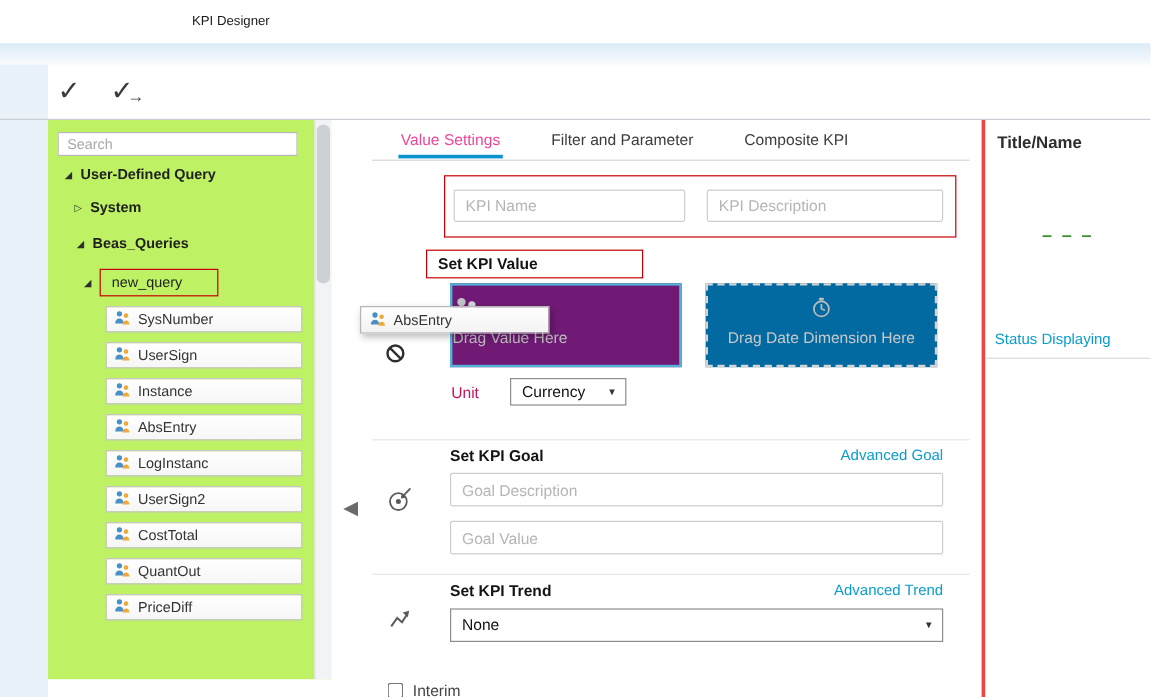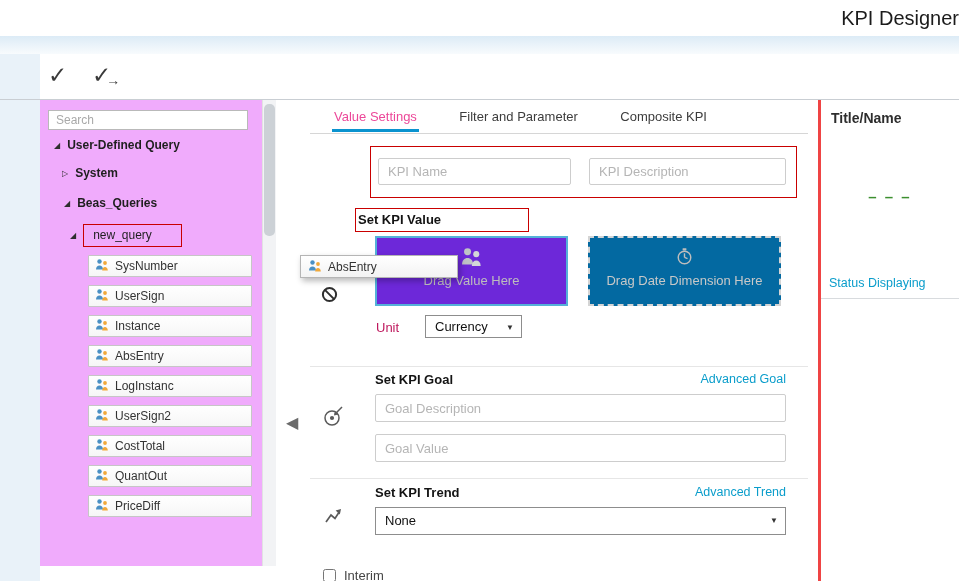--- a/index.html
+++ b/index.html
@@ -1,33 +1,33 @@
 <!DOCTYPE html>
 <html><head>
 <meta charset="utf-8">
 <style>
   html,body{margin:0;padding:0;background:#fff;}
   .stage{position:relative;width:959px;height:581px;background:#fff;overflow:hidden;
          font-family:"Liberation Sans",sans-serif;color:#333;}
 
   
   .titlebar{position:absolute;left:160px;top:0;right:0;height:36px;line-height:36px;
-            text-align:right;font-size:20px;color:#1b1b1b;}
+            text-align:left;font-size:11px;color:#1b1b1b;}
   .topband{position:absolute;left:0;top:36px;right:0;height:18px;
            background:linear-gradient(180deg,#dcebf6,#f8fbfd);}
   .leftstrip{position:absolute;left:0;top:54px;width:40px;bottom:0;background:#e9f2f9;}
   .toolbar{position:absolute;left:40px;top:54px;right:0;height:45px;background:#fff;}
   .tb-btn{position:absolute;top:6px;font-size:23px;color:#3a3a3a;cursor:pointer;line-height:30px;}
   .tb-btn1{left:8px;}
   .tb-btn2{left:52px;}
   .tb-btn .arr{font-size:14px;margin-left:-5px;position:relative;top:2px;}
   .hdiv{position:absolute;left:0;top:99px;right:0;height:1px;background:#c9ced3;}
 
   
-  .sidebar{position:absolute;left:40px;top:100px;width:236px;bottom:15px;background:#f0abfc;}
+  .sidebar{position:absolute;left:40px;top:100px;width:236px;bottom:15px;background:#bef264;}
   .search-input{position:absolute;left:8px;top:10px;width:200px;height:20px;box-sizing:border-box;
                 border:1px solid #b9b9b9;font:12px "Liberation Sans",sans-serif;color:#555;padding:1px 7px;}
   .search-input::placeholder{color:#a9a9a9;}
   .tree-row{position:absolute;font-size:12px;color:#1f1f1f;white-space:nowrap;cursor:pointer;}
   .tree-arrow{font-size:8px;color:#2e2e2e;display:inline-block;vertical-align:1px;margin-right:7px;}
   .tree-lbl-bold{font-weight:bold;}
   .redbox{display:inline-block;border:1px solid #c90000;padding:3px 10px 4px 9px;min-width:78px;}
   .field-list{position:absolute;left:48px;top:155px;width:164px;}
   .field-item{height:22px;box-sizing:border-box;border:1px solid #c6c6c6;border-radius:1px;
               background:linear-gradient(#ffffff,#f6f6f6);margin-bottom:8px;display:flex;
@@ -46,23 +46,23 @@
 
   .red-group{position:absolute;left:60px;top:46px;width:425px;height:50px;border:1px solid #c90000;}
   .ipt{border:1px solid #cdcdcd;border-radius:2px;font:13px "Liberation Sans",sans-serif;
        color:#444;padding:0 9px;height:27px;box-sizing:border-box;background:#fff;}
   .ipt::placeholder{color:#b5b5b5;}
   .kpi-name{position:absolute;left:7px;top:11px;width:193px;}
   .kpi-desc{position:absolute;left:218px;top:11px;width:197px;}
 
   .setvalue-label{position:absolute;left:45px;top:108px;width:170px;height:22px;line-height:22px;
                   border:1px solid #c90000;background:#fff;font-weight:bold;font-size:13px;
-                  color:#141414;padding-left:2px;z-index:3;}
+                  color:#141414;padding-left:9px;z-index:3;}
   .value-drop{position:absolute;left:65px;top:136px;width:189px;height:66px;border:2px solid #54b1d8;
-              background:#6d28d9;text-align:center;}
+              background:#701a75;text-align:left;}
   .date-drop{position:absolute;left:278px;top:136px;width:189px;height:66px;border:2px dashed #d4d4d4;
              background:#0369a1;text-align:center;}
   .dicon{display:inline-block;margin-top:9px;}
   .drop-hint{font-size:13px;color:#bdbdbd;margin-top:3px;}
   .date-drop .drop-hint{color:#c8c8c8;}
 
   .unit-label{position:absolute;left:66px;top:220px;font-size:13px;color:#be185d;}
   .selbox{border:1px solid #8d8d8d;background:#fff;font-size:13px;color:#111;
           box-sizing:border-box;cursor:pointer;}
   .unit-select{position:absolute;left:115px;top:215px;width:97px;height:23px;line-height:21px;padding-left:9px;}

